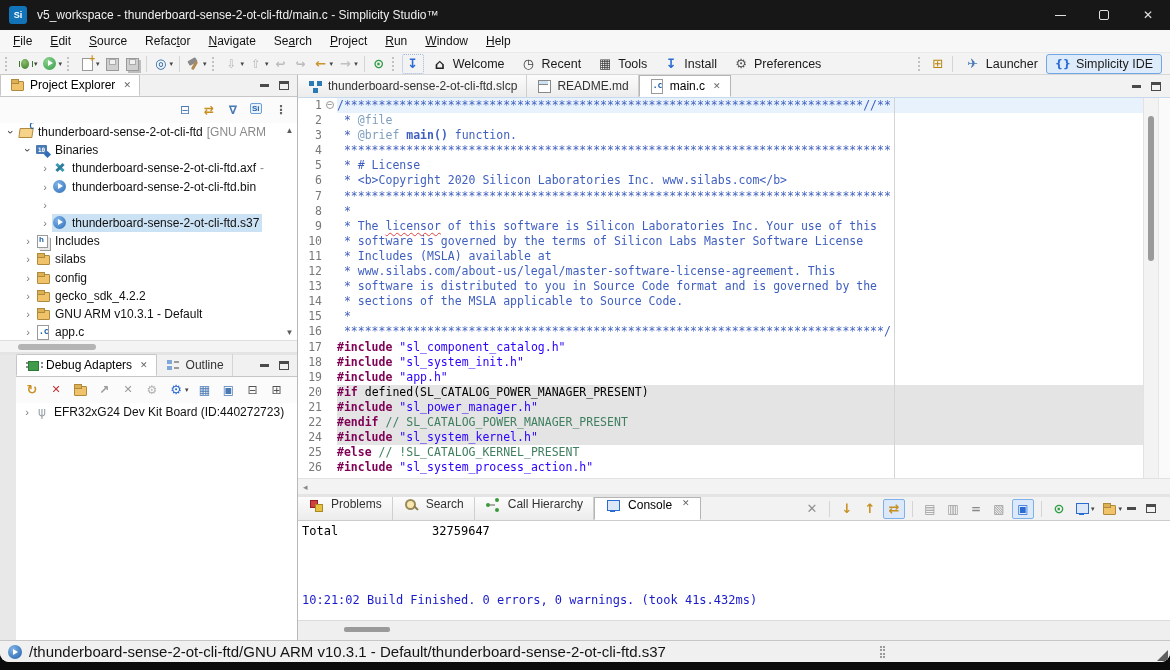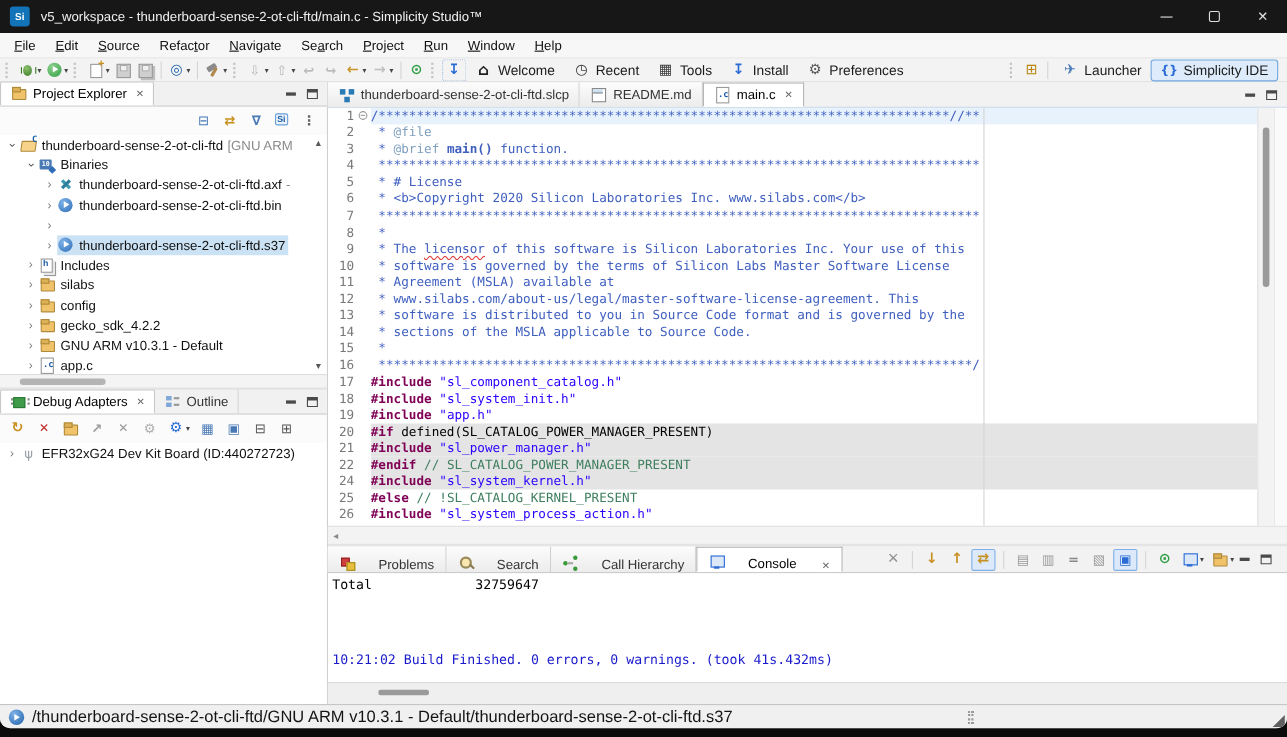--- a/index.html
+++ b/index.html
@@ -38,21 +38,21 @@
   .persp-btn.active { background:#ddebfb; border:1px solid #72a7e2; border-radius:3px; }
   .hlb { background:#dbe9fb; border:1px solid #7fb0e8; border-radius:2px; }
 
   
   .main { flex:1; display:flex; min-height:0; background:#e8e8e8; }
   .leftcol { width:298px; flex:none; display:flex; flex-direction:column; border-right:1px solid #b9b9b9; }
   .rightcol { flex:1; display:flex; flex-direction:column; min-width:0; }
 
   .panel { background:#fff; display:flex; flex-direction:column; }
   .pe { height:280px; flex:none; border-bottom:3px solid #e4e4e4; }
-  .da { flex:1; }
+  .da { flex:1;margin-left:16px; }
   .phead { height:22px; background:#f1f1f1; border-bottom:1px solid #c6c6c6; display:flex;
            align-items:flex-end; flex:none; }
   .vtab { height:22px; display:flex; align-items:center; gap:5px; padding:0 8px; font-size:12px; color:#333;
           border-right:1px solid #d5d5d5; }
   .vtab.active { background:#fff; border:1px solid #c6c6c6; border-bottom:1px solid #fff; color:#000;
                  border-radius:2px 2px 0 0; }
   .tx { font-size:9px; color:#666; margin-left:3px; }
   .hctrls { margin-left:auto; display:flex; gap:10px; padding:0 8px 0 0; align-items:center; align-self:center; }
   .wmin2 { width:9px; height:3px; background:#4a4a4a; }
   .wmax2 { width:10px; height:9px; border:1px solid #4a4a4a; border-top:3px solid #4a4a4a; }
@@ -99,21 +99,21 @@
   .vscroll { width:15px; flex:none; background:#f3f3f3; border-left:1px solid #e2e2e2; position:relative; }
   .vthumb { position:absolute; left:4px; width:6px; top:18px; height:145px; background:#9a9a9a; border-radius:3px; }
   .oruler { width:12px; flex:none; background:#fafafa; border-left:1px solid #e6e6e6; }
   .ehscroll { height:16px; flex:none; background:#f3f3f3; border-top:1px solid #e2e2e2; display:flex;
               align-items:center; padding-left:5px; color:#8a8a8a; font-size:9px; }
 
   
   .bottompanel { flex:1; display:flex; flex-direction:column; background:#fff; min-height:0; }
   .btabs { height:24px; background:#f2f2f2; border-bottom:1px solid #ccc; display:flex;
            align-items:flex-end; flex:none; }
-  .btab { height:23px; display:flex; align-items:flex-end; gap:20px; padding:0 10px; font-size:12px; color:#333;
+  .btab { height:23px; display:flex; align-items:flex-start; gap:7px; padding:0 10px; font-size:12px; color:#333;
           border-right:1px solid #cfcfcf; background:linear-gradient(#fcfcfc,#ececec); }
   .btab.active { background:#fff; border:1px solid #b5b5b5; border-bottom:1px solid #fff; color:#000; }
   .btool { margin-left:auto; display:flex; align-items:center; gap:3px; padding-right:6px; align-self:center; }
   .bcontent { height:99px; flex:none; position:relative; overflow:hidden; padding:1px 4px; }
   .chead { font-size:12px; color:#222; border-bottom:1px solid #a8a8a8; padding:2px 0 3px; }
   .cout { font-family:"DejaVu Sans Mono", monospace; font-size:12px; white-space:pre; margin-top:2px; color:#000; }
   .cfoot { position:absolute; left:4px; top:72px; font-family:"DejaVu Sans Mono", monospace; font-size:12px;
            color:#1a1acd; white-space:pre;text-align:right; }
   .bhscroll { flex:1; background:#efefef; border-top:1px solid #dcdcdc; position:relative; }
   .bhthumb { position:absolute; left:46px; top:6px; width:46px; height:5px; background:#9a9a9a; border-radius:2px; }
@@ -602,21 +602,21 @@
                 <span class="ctext"><span class="cd"> * The </span><span class="cd sq">licensor</span><span class="cd"> of this software is Silicon Laboratories Inc. Your use of this</span></span>
               </div>
               <div class="crow">
                 <span class="lnum">10</span>
                 <span class="fold"></span>
                 <span class="ctext"><span class="cd"> * software is governed by the terms of Silicon Labs Master Software License</span></span>
               </div>
               <div class="crow">
                 <span class="lnum">11</span>
                 <span class="fold"></span>
-                <span class="ctext"><span class="cd"> * Agreement (MSLA) available at</span></span>
+                <span class="ctext"><span class="cd"> * Includes (MSLA) available at</span></span>
               </div>
               <div class="crow">
                 <span class="lnum">12</span>
                 <span class="fold"></span>
                 <span class="ctext"><span class="cd"> * www.silabs.com/about-us/legal/master-software-license-agreement. This</span></span>
               </div>
               <div class="crow">
                 <span class="lnum">13</span>
                 <span class="fold"></span>
                 <span class="ctext"><span class="cd"> * software is distributed to you in Source Code format and is governed by the</span></span>

